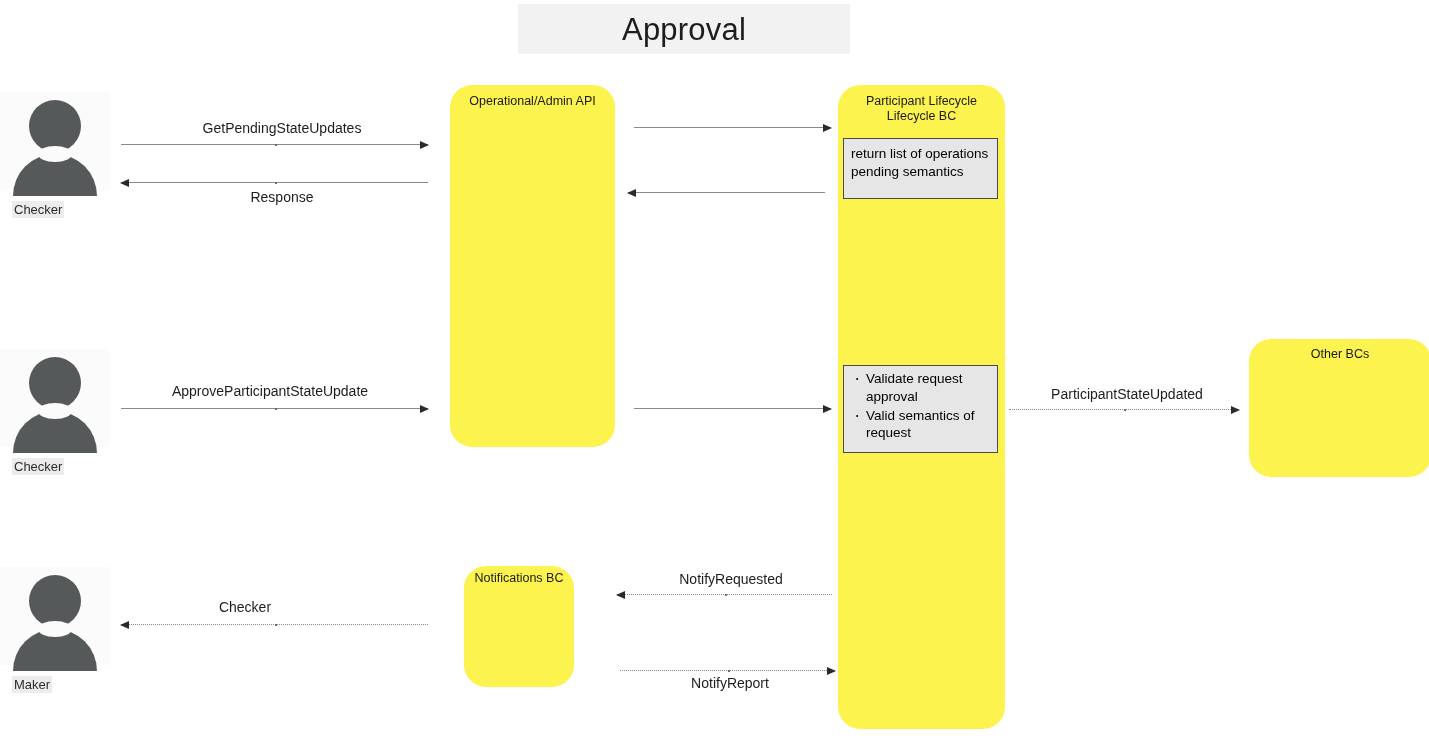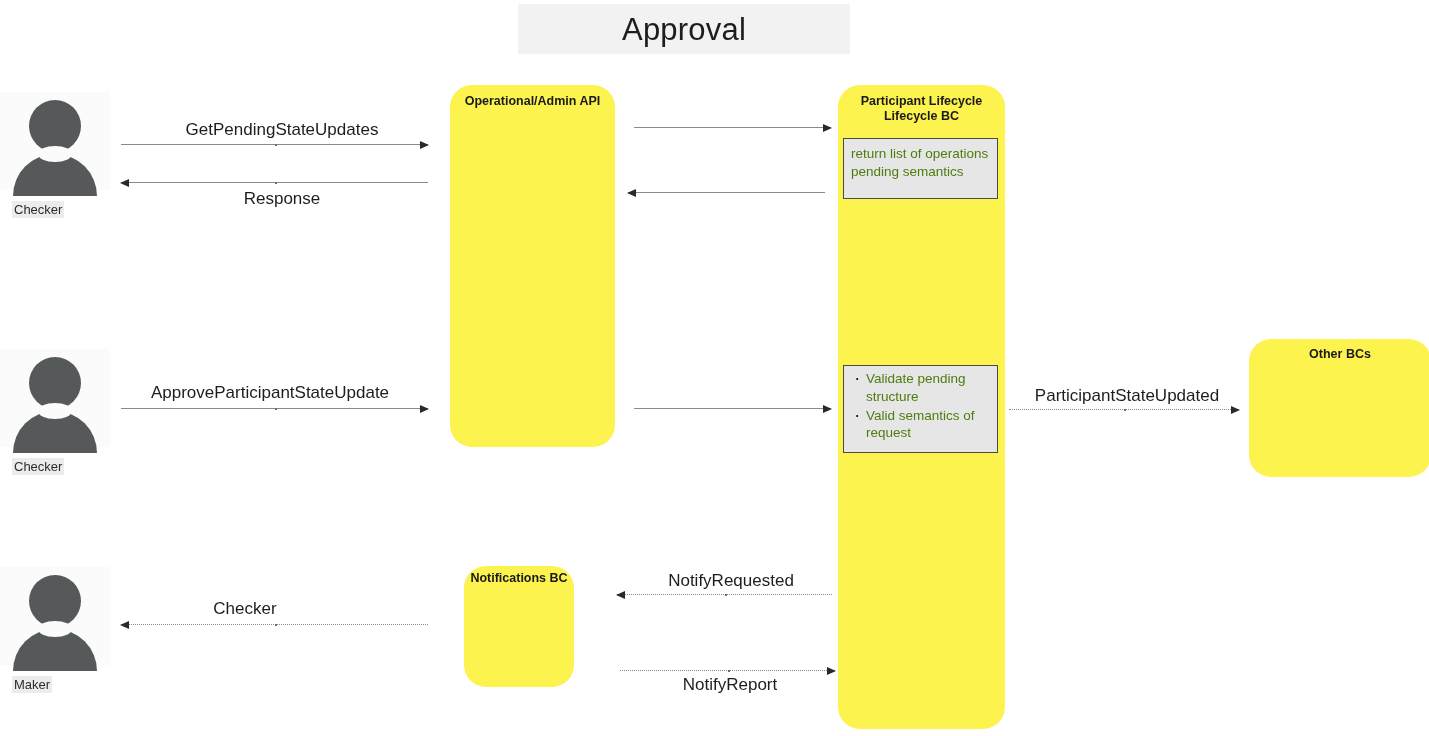--- a/index.html
+++ b/index.html
@@ -95,33 +95,33 @@
     position: absolute;
     background: #fcf34e;
     border-radius: 22px;
   }
   .ybox-title {
     position: absolute;
     left: 0;
     right: 0;
     text-align: center;
     font-size: 12.5px;
-    font-weight: bold;
+    font-weight: normal;
     color: #1a1a1a;
     line-height: 1.18;
   }
 
   
   .note {
     position: absolute;
     background: #e6e6e6;
     border: 1.5px solid #4a4a4a;
     box-sizing: border-box;
     font-size: 13.5px;
-    color: #4d7c0f;
+    color: #000000;
     line-height: 1.32;
   }
   .note-plain {
     padding: 6px 6px 6px 7px;
   }
   .note ul {
     margin: 0;
     padding: 4px 6px 4px 22px;
     list-style: none;
   }
@@ -169,21 +169,21 @@
     top: -1.3px;
     left: 50%;
     width: 2px;
     height: 2px;
     background: #6d6d6d;
   }
 
   
   .alabel {
     position: absolute;
-    font-size: 17px;
+    font-size: 14px;
     color: #1d1d1d;
     white-space: nowrap;
     line-height: 1;
   }
   .alabel.center {
     text-align: center;
     transform: translateX(-50%);
   }
 </style>
 </head>
@@ -233,21 +233,21 @@
     </div>
   </div>
 
   <div class="note note-plain" style="left:843px; top:138px; width:155px; height:61px;">
     <span>return list of operations</span><br>
     <span>pending semantics</span>
   </div>
 
   <div class="note" style="left:843px; top:365px; width:155px; height:88px;">
     <ul>
-      <li>Validate pending structure</li>
+      <li>Validate request approval</li>
       <li>Valid semantics of request</li>
     </ul>
   </div>
 
   <div class="ybox" style="left:1249px; top:339px; width:182px; height:138px;">
     <div class="ybox-title" style="top:8px;">Other BCs</div>
   </div>
 
   <div class="ybox" style="left:464px; top:566px; width:110px; height:121px;">
     <div class="ybox-title" style="top:5px;">Notifications BC</div>

